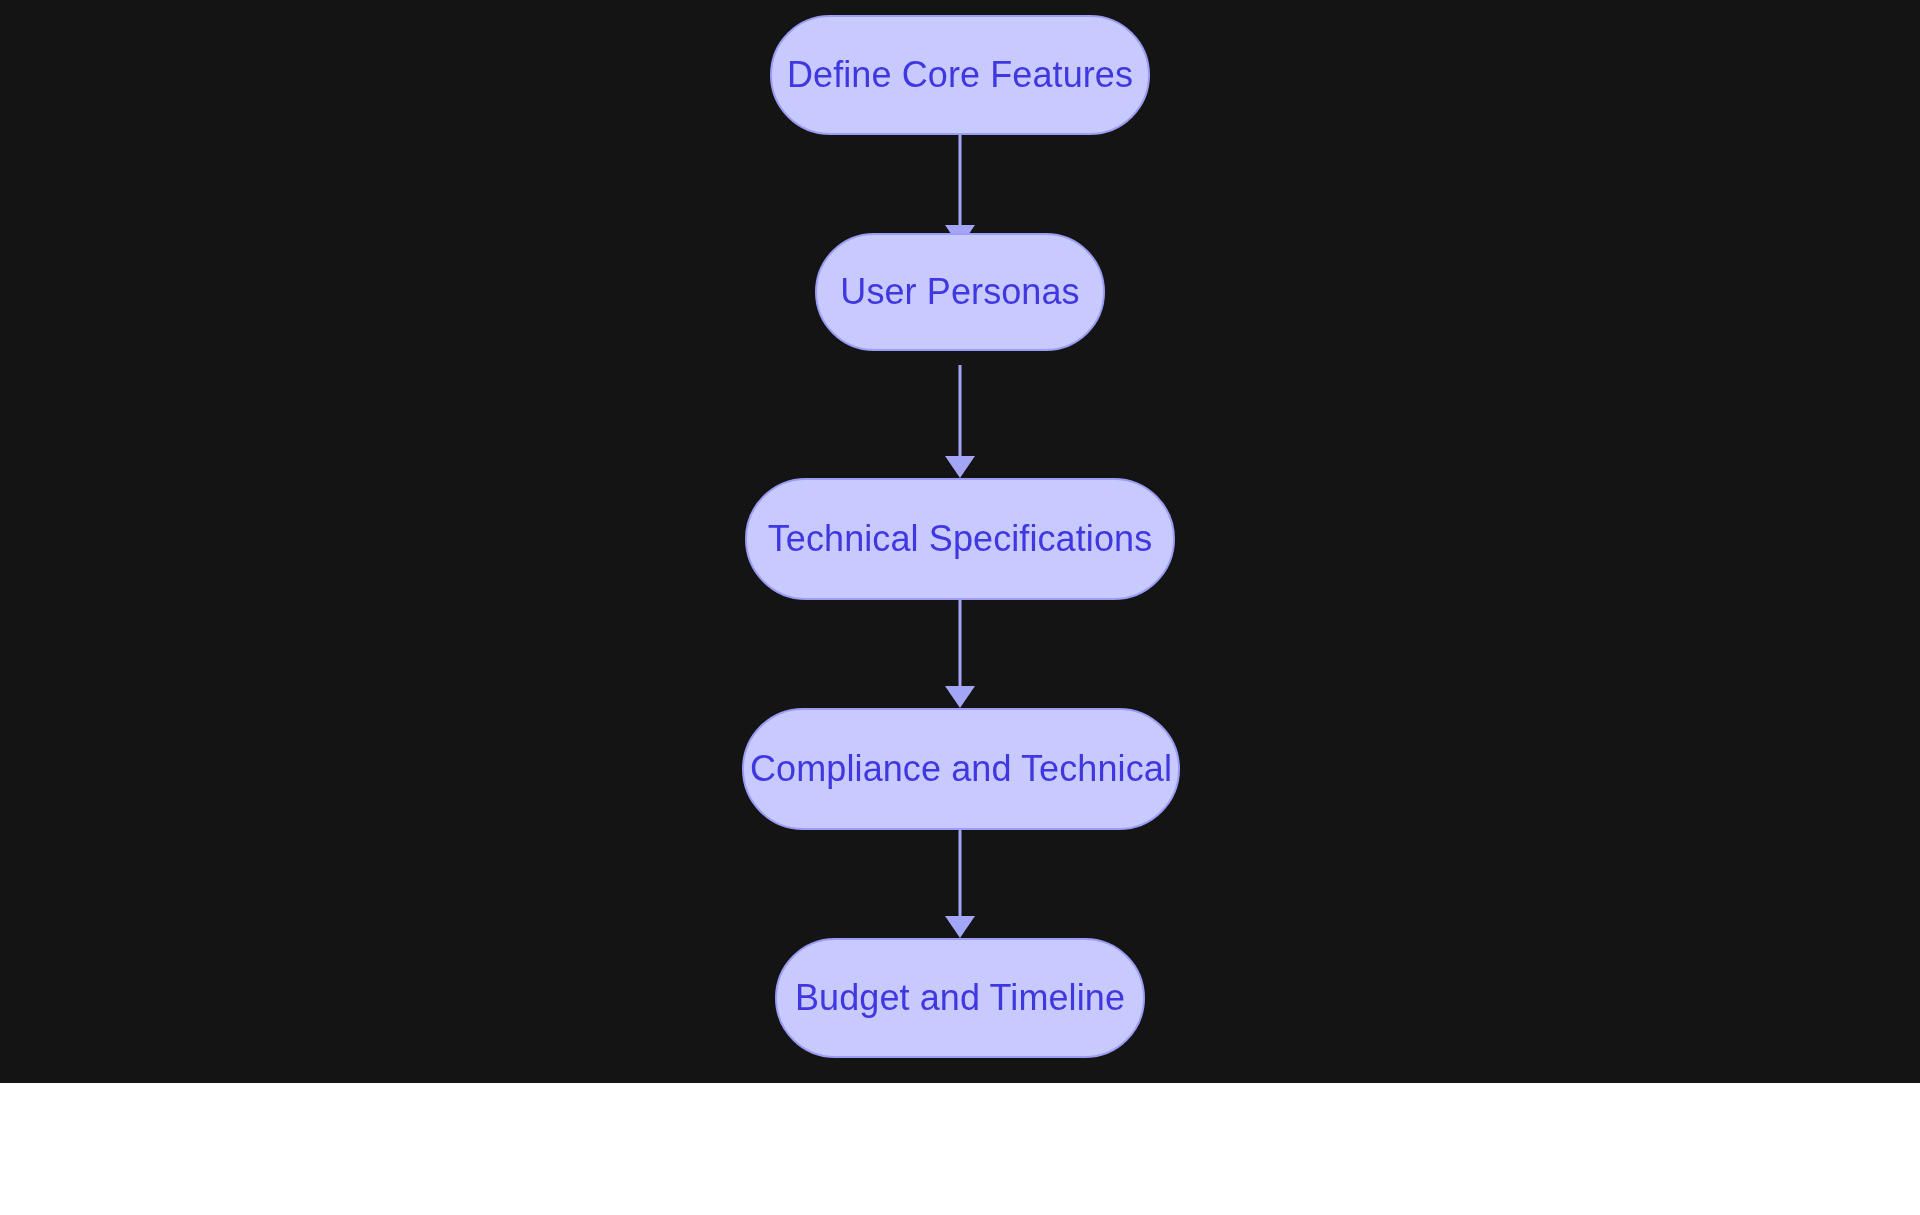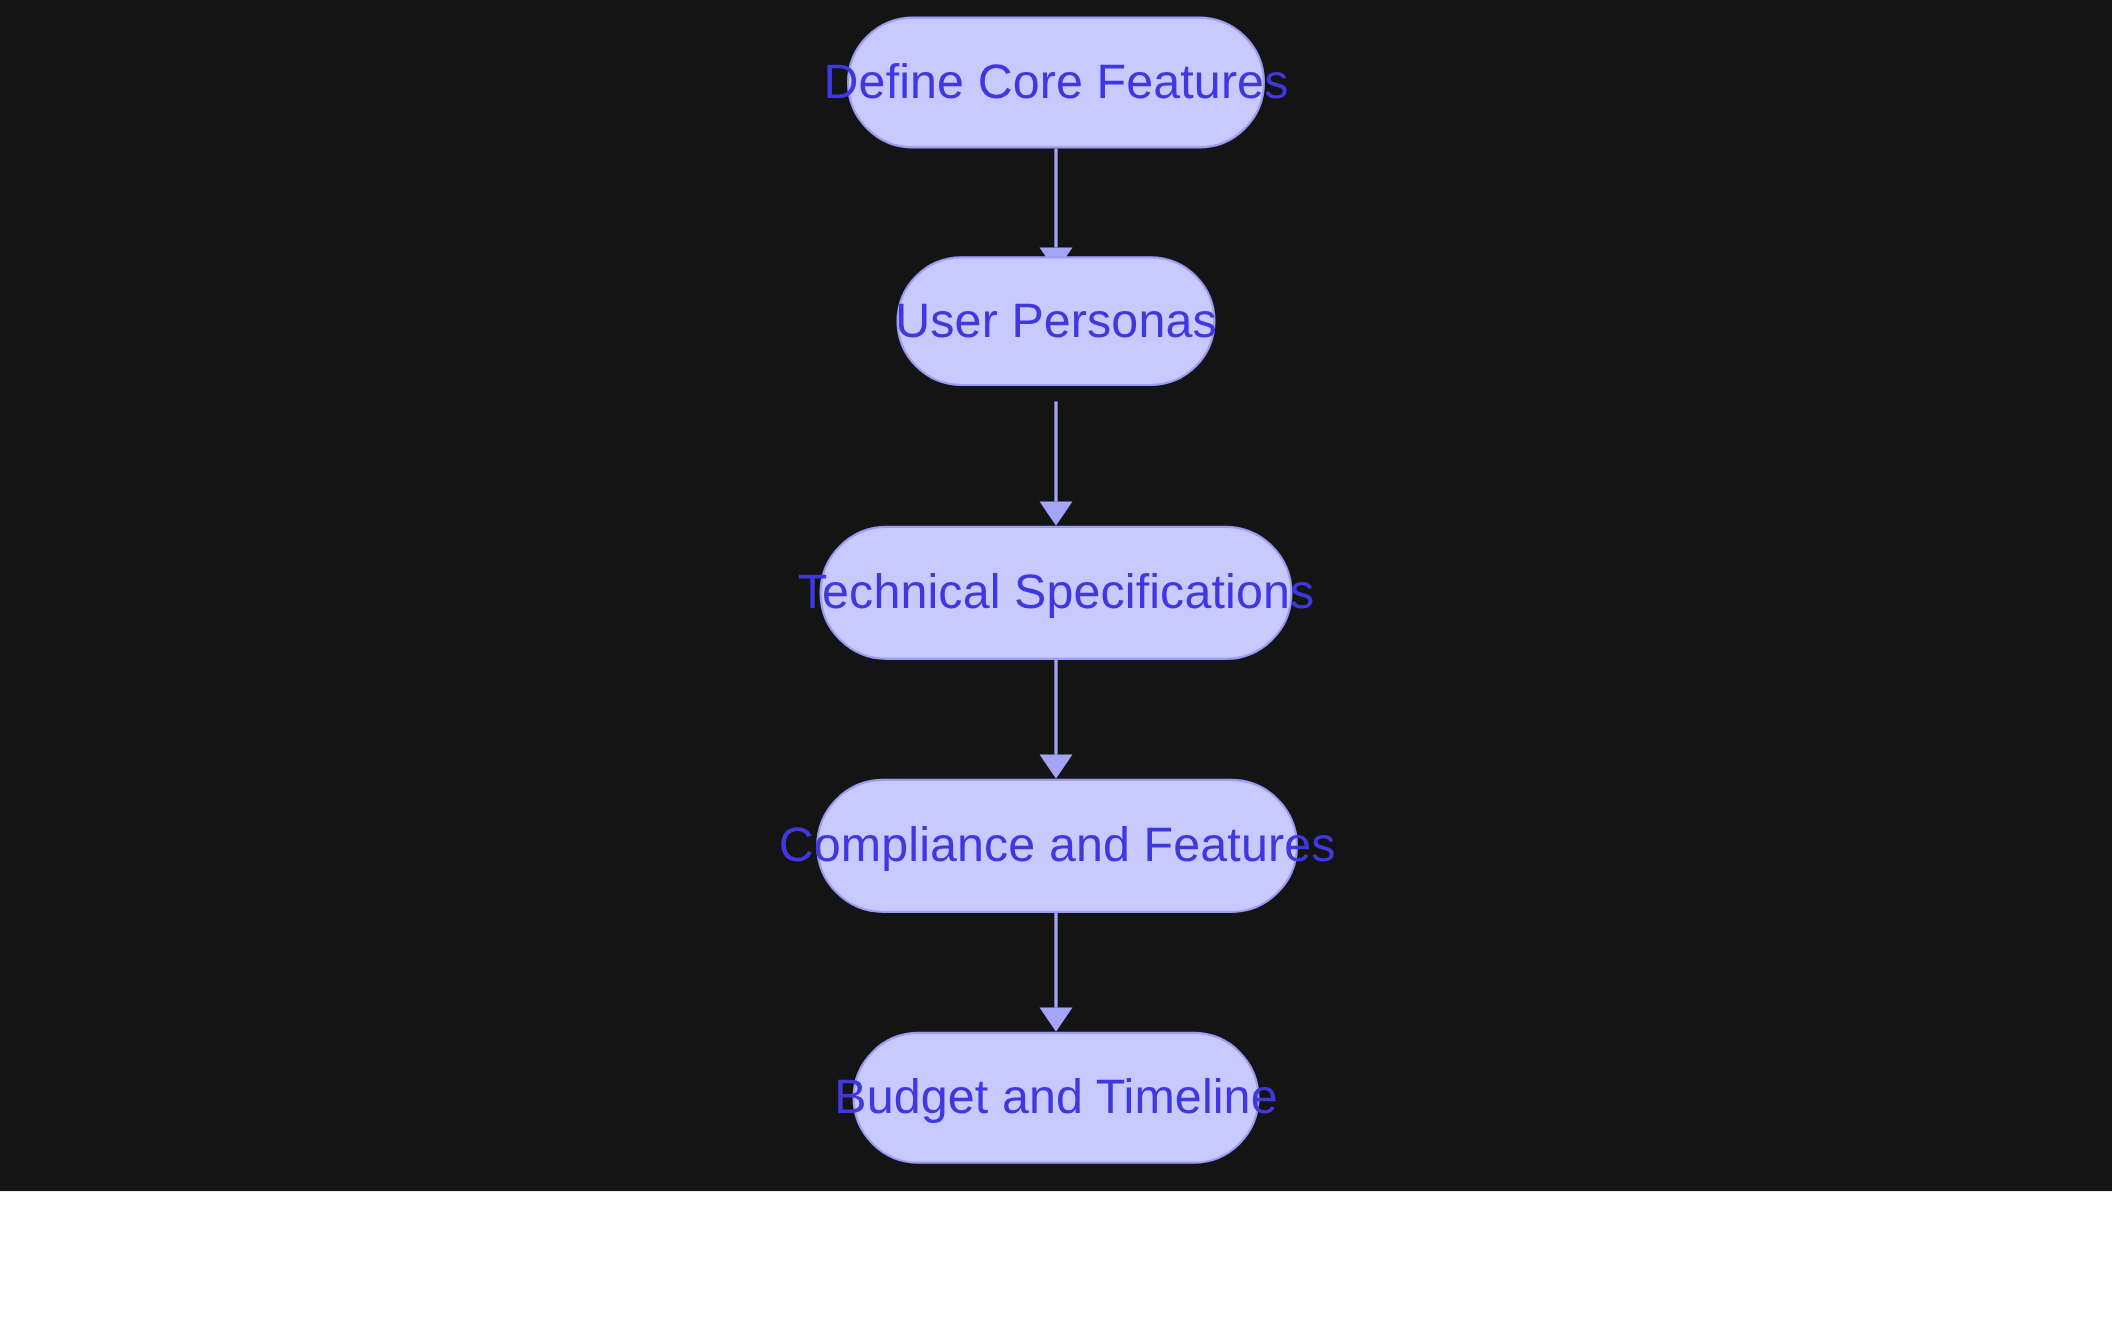--- a/index.html
+++ b/index.html
@@ -44,21 +44,21 @@
     position: absolute;
     box-sizing: border-box;
     background: #c8caff;
     border: 2px solid #9a9cf5;
     border-radius: 999px;
     display: flex;
     align-items: center;
     justify-content: center;
     color: #3f37e0;
     font-family: "Liberation Sans", sans-serif;
-    font-size: 44px;
+    font-size: 36px;
     font-weight: 400;
     letter-spacing: 0.1px;
     white-space: nowrap;
     user-select: none;
   }
 
   .node-label {
     color: #3f37e0;
     line-height: 1;
   }
@@ -127,21 +127,21 @@
       <div class="node" style="left:745px; top:478px; width:430px; height:122px;text-align:right;">
         <span class="node-label">Technical Specifications</span>
       </div>
 
       <div class="connector" style="left:940px; top:600px; height:108px;">
         <div class="shaft" style="height:86px;"></div>
         <div class="head"></div>
       </div>
 
       <div class="node" style="left:742px; top:708px; width:438px; height:122px;">
-        <span class="node-label">Compliance and Features</span>
+        <span class="node-label">Compliance and Technical</span>
       </div>
 
       <div class="connector" style="left:940px; top:830px; height:108px;">
         <div class="shaft" style="height:86px;"></div>
         <div class="head"></div>
       </div>
 
       <div class="node" style="left:775px; top:938px; width:370px; height:120px;">
         <span class="node-label">Budget and Timeline</span>
       </div>

